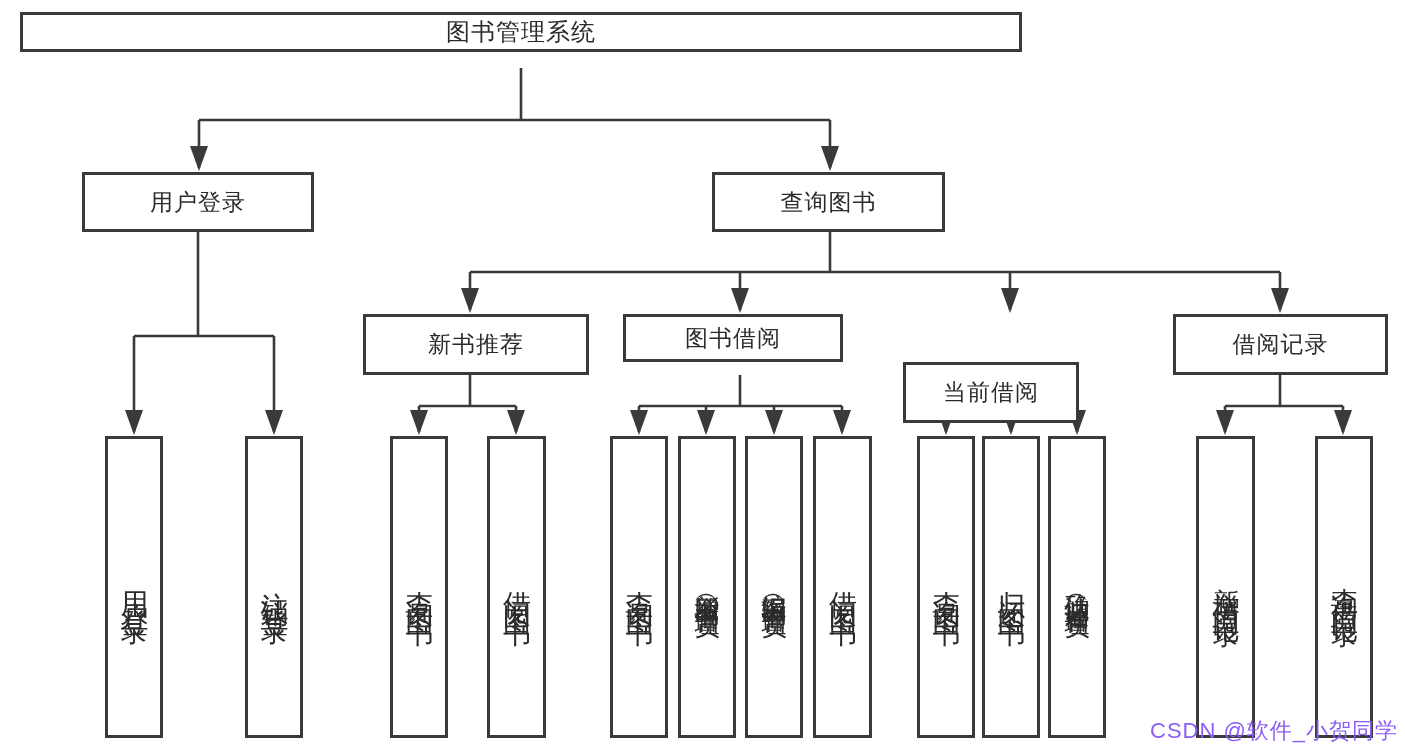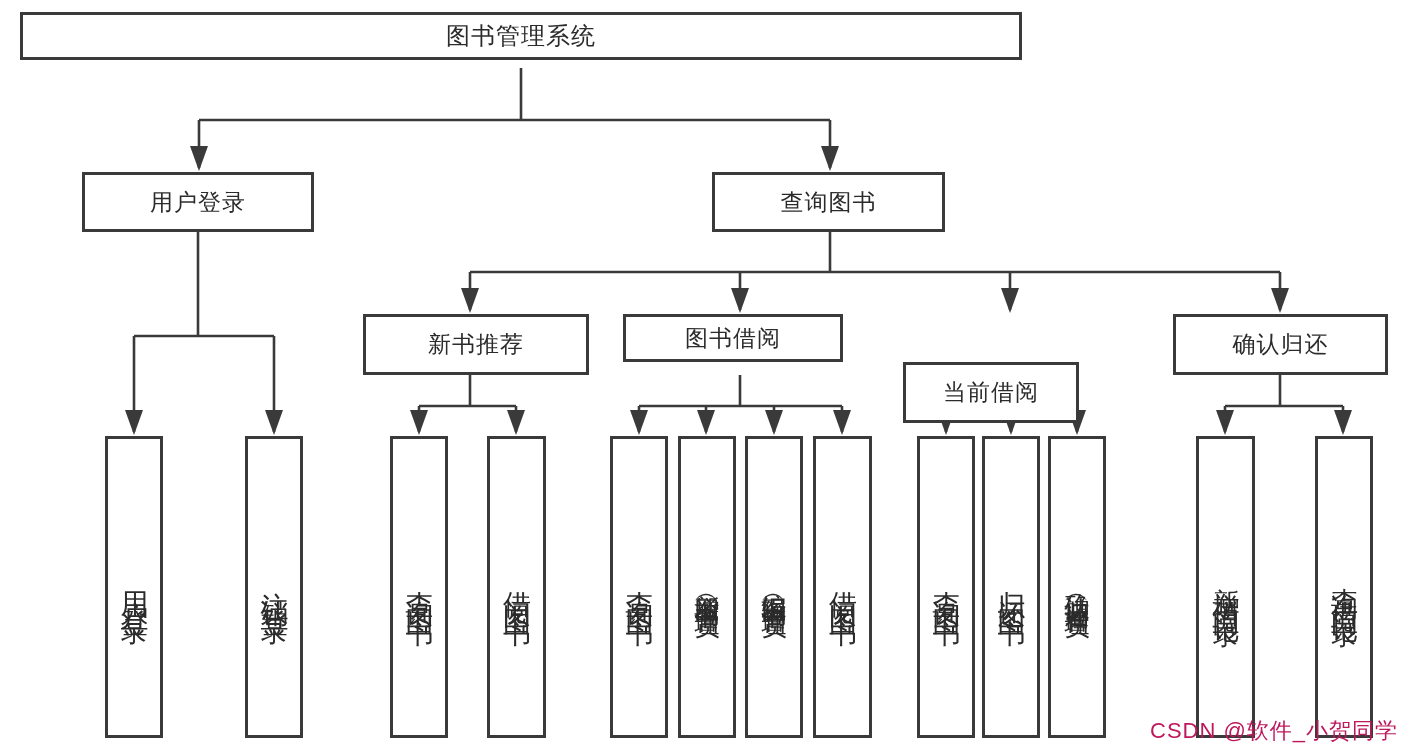--- a/index.html
+++ b/index.html
@@ -43,21 +43,21 @@
   }
   .leaf.med span {
     font-size: 27px;
     letter-spacing: 7px;
   }
   #watermark {
     position: absolute;
     left: 1150px;
     top: 716px;
     font-size: 22px;
-    color: #be185d;
+    color: #8b5cf6;
     letter-spacing: 1px;
     white-space: nowrap;
   }
 </style>
 </head>
 <body>
 
 <div id="stage">
 
   <svg id="connectors" viewBox="0 0 1405 747" xmlns="http://www.w3.org/2000/svg">
@@ -122,42 +122,42 @@
       <polygon points="765,410 783,410 774,435"></polygon>
       <polygon points="833,410 851,410 842,435"></polygon>
       <polygon points="937,410 955,410 946,435"></polygon>
       <polygon points="1002,410 1020,410 1011,435"></polygon>
       <polygon points="1068,410 1086,410 1077,435"></polygon>
       <polygon points="1216,410 1234,410 1225,435"></polygon>
       <polygon points="1334,410 1352,410 1343,435"></polygon>
     </g>
   </svg>
 
-  <div class="node h root-box" style="left:20px; top:12px; width:1002px; height:48px;">
+  <div class="node h root-box" style="left:20px; top:12px; width:1002px; height:40px;">
     <span>图书管理系统</span>
   </div>
 
   <div class="node h" style="left:82px; top:172px; width:232px; height:60px;">
     <span>用户登录</span>
   </div>
   <div class="node h" style="left:712px; top:172px; width:233px; height:60px;">
     <span>查询图书</span>
   </div>
 
   <div class="node h" style="left:363px; top:314px; width:226px; height:61px;">
     <span>新书推荐</span>
   </div>
   <div class="node h" style="left:623px; top:314px; width:220px; height:48px;">
     <span>图书借阅</span>
   </div>
   <div class="node h" style="left:903px; top:314px; width:176px; height:61px;margin-top:48px;">
     <span>当前借阅</span>
   </div>
   <div class="node h" style="left:1173px; top:314px; width:215px; height:61px;">
-    <span>确认归还</span>
+    <span>借阅记录</span>
   </div>
 
   <div class="node leaf" style="left:105px; top:436px; width:58px; height:302px;">
     <span>用户登录</span>
   </div>
   <div class="node leaf" style="left:245px; top:436px; width:58px; height:302px;">
     <span>注销登录</span>
   </div>
 
   <div class="node leaf" style="left:390px; top:436px; width:58px; height:302px;">

